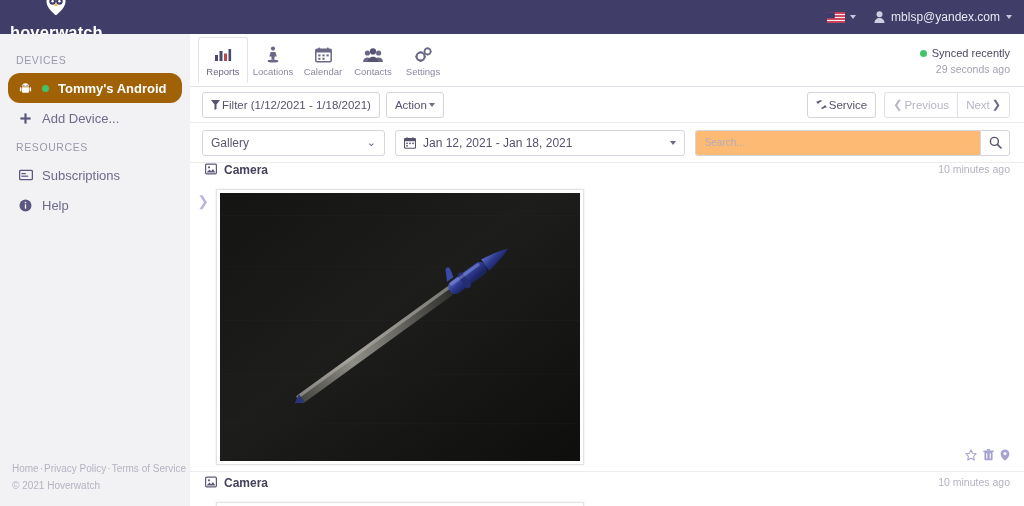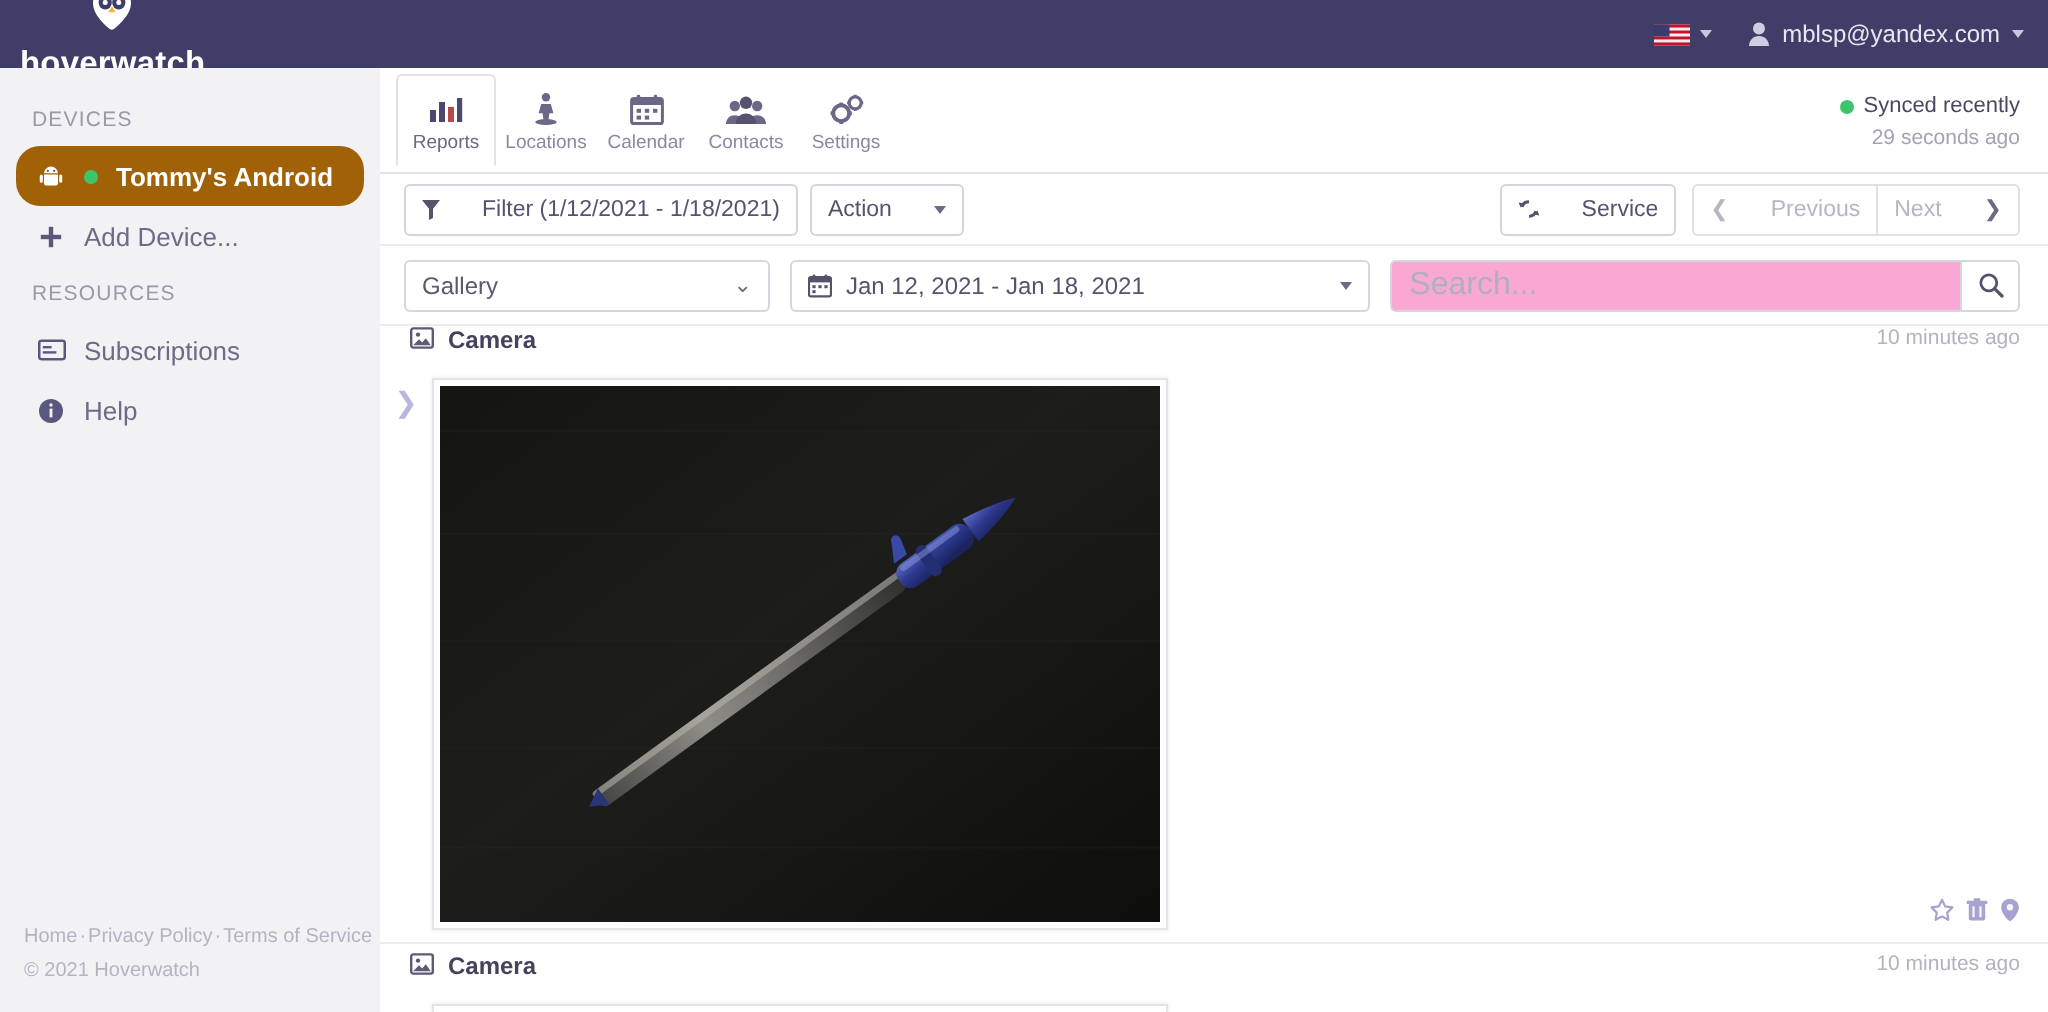--- a/index.html
+++ b/index.html
@@ -82,21 +82,21 @@
   }
   .sync-line { font-size: 11px; color: #4a4860; display: flex; align-items: center; gap: 5px; justify-content: flex-end; }
   .sync-sub { font-size: 10.5px; color: #a3a2b2; }
 
   
   .toolbar {
     display: flex; align-items: center; height: 36px; min-height: 36px;
     padding: 0 14px 0 12px; border-bottom: 1px solid #ececed;
   }
   .btn {
-    height: 26px; display: inline-flex; align-items: center; gap: 21px;
+    height: 26px; display: inline-flex; align-items: center; gap: 2px;
     padding: 0 8px; font-size: 11.5px; color: #55536e;
     background: #fff; border: 1px solid #d4d4dc; border-radius: 3px;
     cursor: pointer; white-space: nowrap;
   }
   .btn + .btn { margin-left: 6px; }
   .btn.muted { color: #b6b5c2; border-color: #e0e0e6; }
   .toolbar-right { margin-left: auto; display: flex; align-items: center; }
   .btn-group { display: flex; }
   .btn-group .btn { border-radius: 0; margin-left: -1px; }
   .btn-group .btn:first-child { border-radius: 3px 0 0 3px; margin-left: 0; }
@@ -118,22 +118,22 @@
   .chev-thin { color:#6a6880; font-size: 11px; }
   .daterange {
     width: 298px; height: 26px; border: 1px solid #d6d6de; border-radius: 3px;
     background: #fff; display: flex; align-items: center; gap: 7px; padding: 0 8px;
     font-size: 12px; color: #55536c; cursor: pointer;
   }
   .daterange .v { flex: 1; }
   .search-wrap { margin-left: auto; display: flex; width: 325px; height: 26px; }
   .search-input {
     flex: 1; border: 1px solid #d6d6de; border-right: none; border-radius: 3px 0 0 3px;
-    padding: 0 9px; font-size: 16px; color: #55536c; outline: none; font-family: inherit;
-    background: #f9a8d4;
+    padding: 0 9px; font-size: 10px; color: #55536c; outline: none; font-family: inherit;
+    background: #fdba74;
   }
   .search-input::placeholder { color: #b0afbc; }
   .search-btn {
     width: 30px; border: 1px solid #d6d6de; border-radius: 0 3px 3px 0; background: #fff;
     display: flex; align-items: center; justify-content: center; cursor: pointer;
   }
 
   
   .content { flex: 1; overflow: hidden; position: relative; }
   .entry { border-bottom: 1px solid #ececef; }

